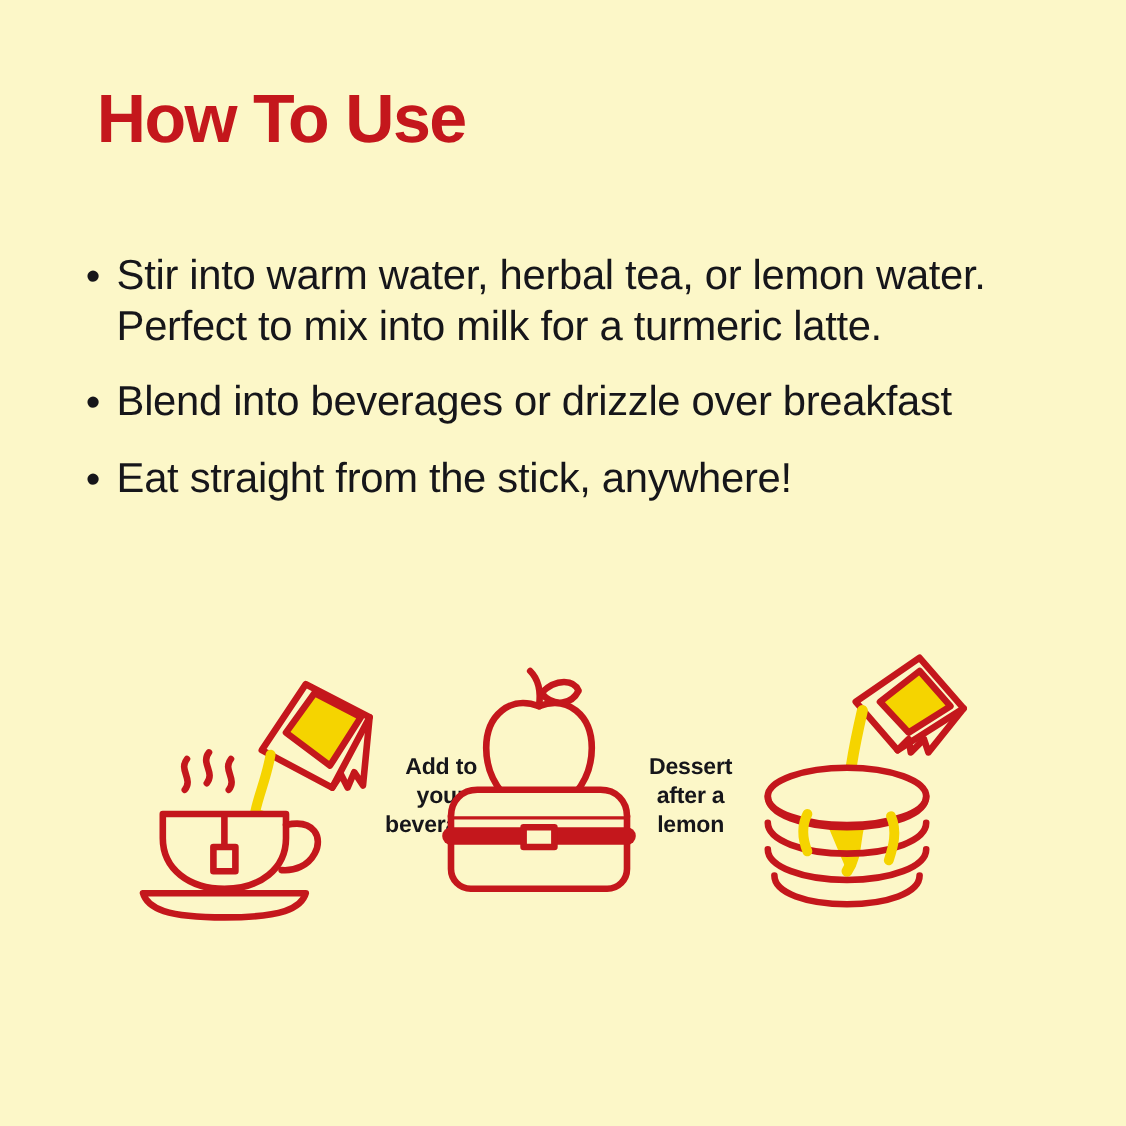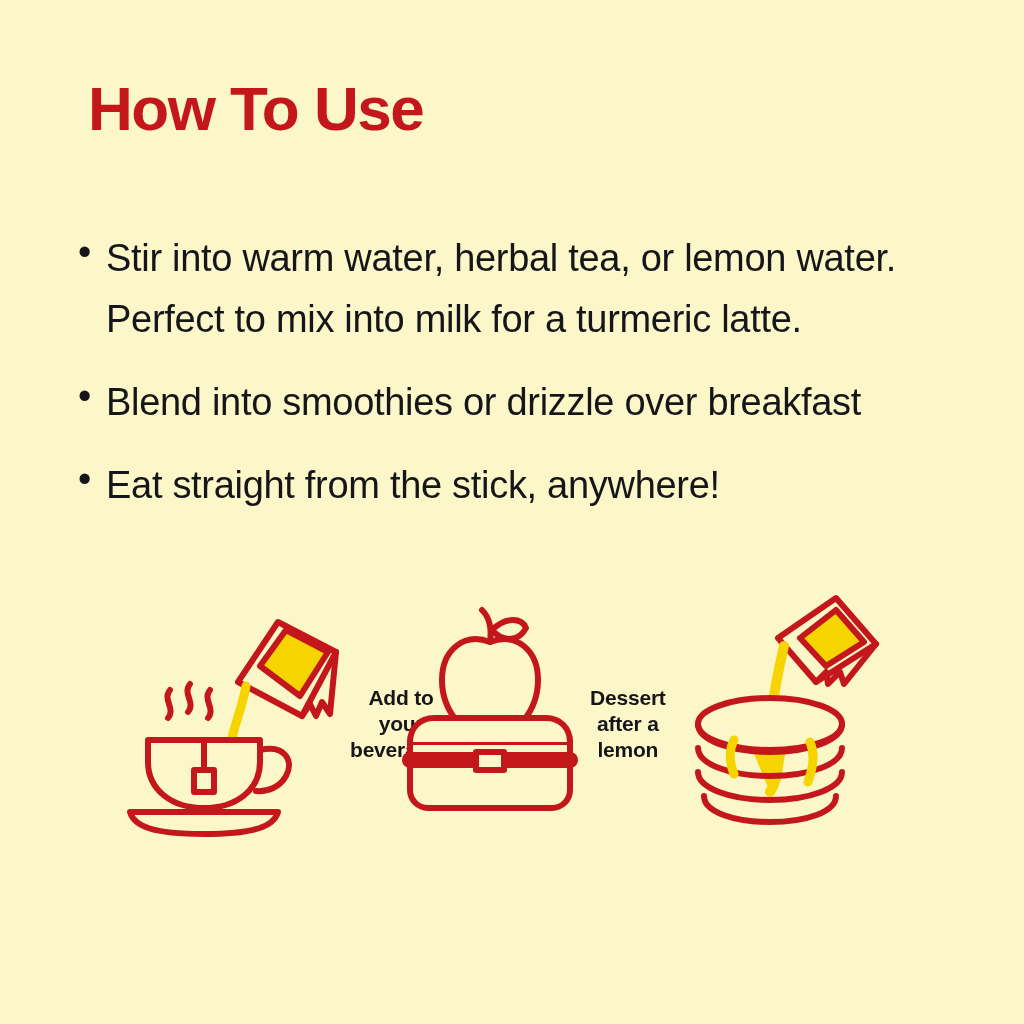--- a/index.html
+++ b/index.html
@@ -48,21 +48,21 @@
     font-size: 38px;
     line-height: 48px;
     text-align: left;
     padding-left: 6px;
     box-sizing: border-box;
   }
   .bullet-text {
     flex: 1 1 auto;
     color: #16161a;
     font-size: 38px;
-    line-height: 61px;
+    line-height: 46px;
     letter-spacing: -0.3px;
   }
   .icons-row {
     position: absolute;
     left: 120px;
     top: 590px;
     width: 790px;
     display: flex;
     justify-content: space-between;
     align-items: flex-start;
@@ -98,21 +98,21 @@
 
   <div class="bullets">
 
     <div class="bullet-row">
       <div class="bullet-dot">•</div>
       <div class="bullet-text">Stir into warm water, herbal tea, or lemon water. Perfect to mix into milk for a turmeric latte.</div>
     </div>
 
     <div class="bullet-row">
       <div class="bullet-dot">•</div>
-      <div class="bullet-text">Blend into smoothies or drizzle over breakfast</div>
+      <div class="bullet-text">Blend into beverages or drizzle over breakfast</div>
     </div>
 
     <div class="bullet-row">
       <div class="bullet-dot">•</div>
       <div class="bullet-text">Eat straight from the stick, anywhere!</div>
     </div>
 
   </div>
 
   <div class="icons-row">

